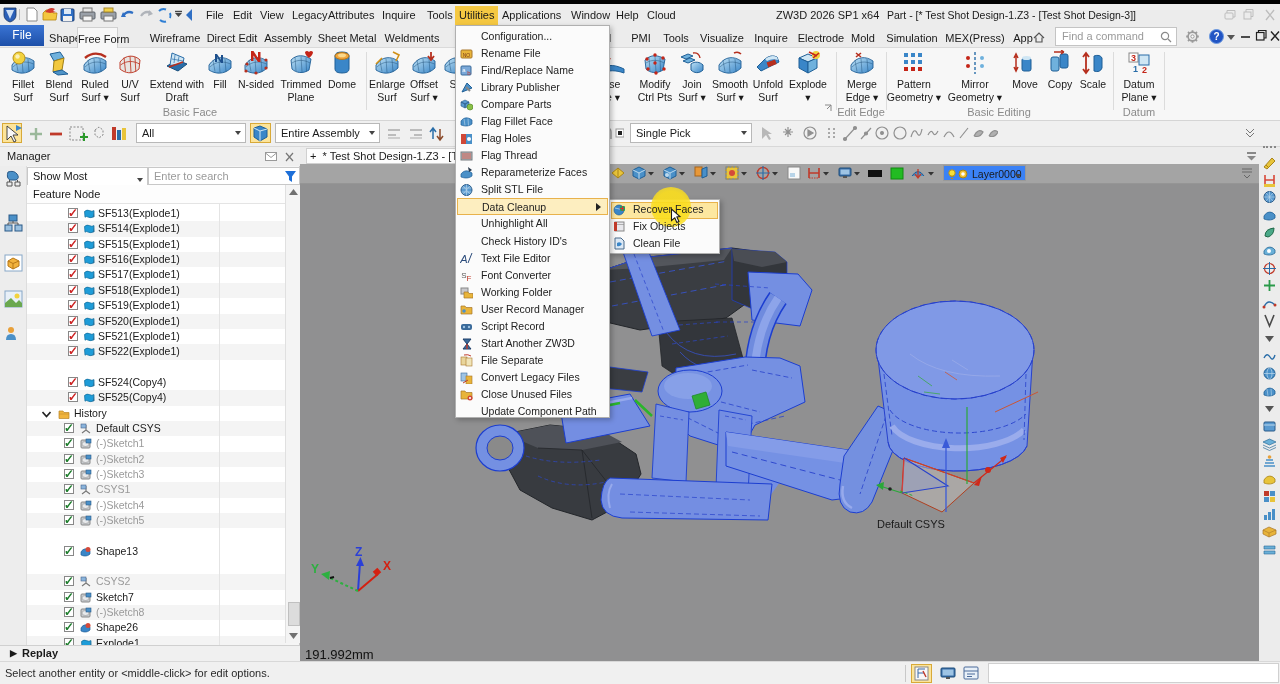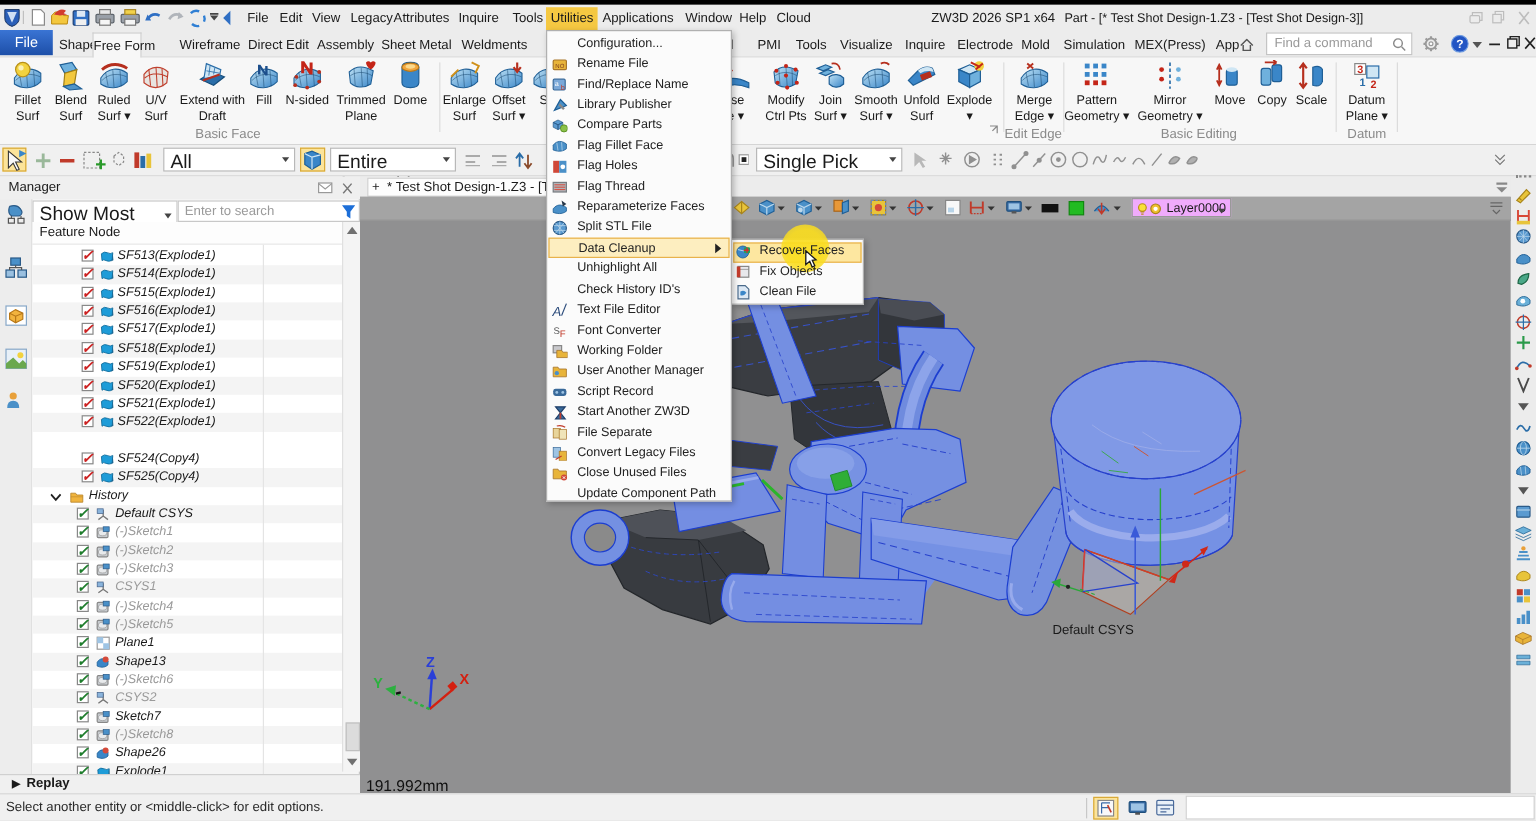--- a/index.html
+++ b/index.html
@@ -16,31 +16,31 @@
 #filetab { left:1px; top:2px; width:44px; height:21px; background:linear-gradient(#3a74d4,#1d4fa8); color:#fff; text-align:center; line-height:21px; }
 #freeform { background:#f7f7f7; border:1px solid #d0d0d0; border-bottom:none; }
 
 #ribbon { left:0; top:48px; width:1280px; height:73px; background:#f7f7f7; border-bottom:1px solid #d5d5d5; }
 .rbtn { position:absolute; top:2px; text-align:center; font-size:10.5px; color:#1a1a1a; line-height:12.5px; }
 .rbtn svg { display:block; margin:0 auto 2px auto; }
 .rgroup { position:absolute; top:58px; font-size:11px; color:#8a8a8a; text-align:center; }
 .rsep { position:absolute; top:4px; width:1px; height:58px; background:#dcdcdc; }
 
 #row2 { left:0; top:121px; width:1280px; height:26px; background:#f0f0f0; border-bottom:1px solid #d8d8d8; }
-.combo { position:absolute; background:#fff; border:1px solid #b8b8b8; font-size:16px; color:#1a1a1a; }
+.combo { position:absolute; background:#fff; border:1px solid #b8b8b8; font-size:11px; color:#1a1a1a; }
 .combo .arr { position:absolute; right:4px; top:50%; margin-top:-2px; width:0; height:0; border-left:3.5px solid transparent; border-right:3.5px solid transparent; border-top:4px solid #444; }
 
 #docstrip { left:300px; top:147px; width:959px; height:17px; background:#ececec; }
 #doctab { position:absolute; left:6px; top:1px; width:300px; height:16px; background:#fdfdfd; border:1px solid #d0d0d0; font-size:11px; color:#1a1a1a; line-height:15px; }
 
 #mgrhead { left:0; top:147px; width:300px; height:19px; background:#efefef; font-size:11px; color:#1a1a1a; }
 #manager { left:0; top:166px; width:300px; height:479px; background:#f5f5f5; border-right:1px solid #c8c8c8; }
 #mgrstrip { left:0; top:0; width:27px; height:479px; background:#ededed; border-right:1px solid #ddd; }
 #tree { position:absolute; left:27px; top:38px; width:258px; height:441px; background:#fff; font-size:10.5px; color:#1a1a1a; }
-.trow { position:absolute; left:0; width:258px; height:15.4px; line-height:15.4px; white-space:nowrap;font-style:italic; }
+.trow { position:absolute; left:0; width:258px; height:15.4px; line-height:15.4px; white-space:nowrap; }
 #tree .trow:nth-child(odd) { background:#f4f4f4; }
 .cb { position:absolute; width:10px; height:10px; background:#fff; border:1px solid #888; top:2px; }
 .cb:after { content:"✓"; position:absolute; left:-1px; top:-3px; font-size:12px; font-weight:bold; }
 .cbr:after { color:#cc2222; }
 .cbg:after { color:#1e7d2c; }
 .gray { color:#9a9a9a; }
 #replay { left:0; top:645px; width:300px; height:16px; background:#f0f0f0; border-top:1px solid #d0d0d0; font-size:11px; font-weight:bold; color:#1a1a1a; }
 
 #viewport { left:300px; top:164px; width:959px; height:497px; background:#909091; overflow:hidden; }
 #vptoolbar { left:300px; top:164px; width:959px; height:20px; background:#a4a4a4; border-bottom:1px solid #959595; z-index:3; }
@@ -681,40 +681,26 @@
         </svg>
         <span class="gray" style="position:absolute;left:69px">(-)Sketch4</span>
       </div>
 <div class="trow" style="top:309.0px">
         <span class="cb cbg" style="left:37px"></span>
         <svg class="abs" style="left:53px;top:2px" width="12" height="12" viewBox="0 0 12 12">
           <use href="#tsk"></use>
         </svg>
         <span class="gray" style="position:absolute;left:69px">(-)Sketch5</span>
       </div>
-<div class="trow" style="top:324.3px">
-        <span class="cb cbg" style="left:37px"></span>
-        <svg class="abs" style="left:53px;top:2px" width="12" height="12" viewBox="0 0 12 12">
-          <use href="#tplane"></use>
-        </svg>
-        <span style="position:absolute;left:69px">Plane1</span>
-      </div>
 <div class="trow" style="top:339.7px">
         <span class="cb cbg" style="left:37px"></span>
         <svg class="abs" style="left:53px;top:2px" width="12" height="12" viewBox="0 0 12 12">
           <use href="#tshape"></use>
         </svg>
         <span style="position:absolute;left:69px">Shape13</span>
-      </div>
-<div class="trow" style="top:355.1px">
-        <span class="cb cbg" style="left:37px"></span>
-        <svg class="abs" style="left:53px;top:2px" width="12" height="12" viewBox="0 0 12 12">
-          <use href="#tsk"></use>
-        </svg>
-        <span class="gray" style="position:absolute;left:69px">(-)Sketch6</span>
       </div>
 <div class="trow" style="top:370.4px">
         <span class="cb cbg" style="left:37px"></span>
         <svg class="abs" style="left:53px;top:2px" width="12" height="12" viewBox="0 0 12 12">
           <use href="#tcsys"></use>
         </svg>
         <span class="gray" style="position:absolute;left:69px">CSYS2</span>
       </div>
 <div class="trow" style="top:385.8px">
         <span class="cb cbg" style="left:37px"></span>
@@ -799,21 +785,21 @@
       </g>
       <path d="M244 7 l3 3.5 l3 -3.5 Z" fill="#333"></path>
     <rect x="258" y="5" width="14" height="7" fill="#111"></rect>
     <rect x="281" y="3" width="12" height="11" fill="#22bb22" stroke="#118811"></rect>
     <g transform="translate(300,0)">
         <path d="M2 11 Q8 2 14 11" fill="#4a90c8" stroke="#1f5f96"></path>
         <path d="M8 4 V12 M5 9 l3 4 l3 -4" stroke="#c03a2a" stroke-width="1.3" fill="none"></path>
       </g>
       <path d="M318 7 l3 3.5 l3 -3.5 Z" fill="#333"></path>
   </svg>
-  <div class="abs" style="left:643px;top:1px;width:83px;height:16px;background:#f0abfc;border:1px solid #999">
+  <div class="abs" style="left:643px;top:1px;width:83px;height:16px;background:#3b82f6;border:1px solid #999">
     <svg class="abs" style="left:3px;top:2px" width="24" height="12" viewBox="0 0 24 12">
       <circle cx="5" cy="5" r="3.2" fill="#f8e038" stroke="#b89018"></circle>
         <path d="M3.5 8.5 h3 M4 10.5 h2" stroke="#b89018"></path>
       <circle cx="16" cy="6" r="4" fill="#f0c030" stroke="#a8841a"></circle>
         <circle cx="16" cy="6" r="1.8" fill="#fff"></circle>
     </svg>
     <span style="position:absolute;left:28px;top:2px;font-size:10.5px;color:#1a1a1a">Layer0000</span>
     <span class="arr" style="position:absolute;right:4px;top:8px;width:0;height:0;border-left:3.5px solid transparent;border-right:3.5px solid transparent;border-top:4px solid #444;display:block"></span>
   </div>
   <svg class="abs" style="left:940px;top:3px" width="14" height="12" viewBox="0 0 14 12">
@@ -1135,21 +1121,21 @@
         <rect x="1" y="2" width="7" height="6" fill="#c8c8cc" stroke="#888"></rect>
         <path d="M4 6 L8 6 L9 7.5 L13 7.5 L13 12 L4 12 Z" fill="#e8b43a" stroke="#a8762a" stroke-width="0.7"></path>
       </svg>
       <span class="txt">Working Folder</span>
     </div>
 <div class="mi" style="top:274.8px">
       <svg class="micon" viewBox="0 0 13 13">
         <path d="M1 3 L5 3 L6 4.5 L12 4.5 L12 11 L1 11 Z" fill="#e8b43a" stroke="#a8762a" stroke-width="0.7"></path>
         <circle cx="4" cy="8" r="1.8" fill="#4a90c8"></circle>
       </svg>
-      <span class="txt">User Another Manager</span>
+      <span class="txt">User Record Manager</span>
     </div>
 <div class="mi" style="top:291.9px">
       <svg class="micon" viewBox="0 0 13 13">
         <rect x="1" y="4" width="11" height="6" rx="2" fill="#3a6a9a"></rect>
         <circle cx="4" cy="7" r="1.2" fill="#9ec4e4"></circle>
         <circle cx="9" cy="7" r="1.2" fill="#9ec4e4"></circle>
       </svg>
       <span class="txt">Script Record</span>
     </div>
 <div class="mi" style="top:308.9px">

